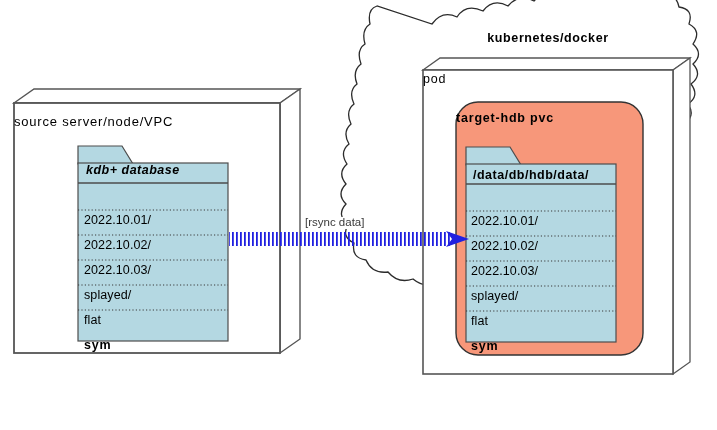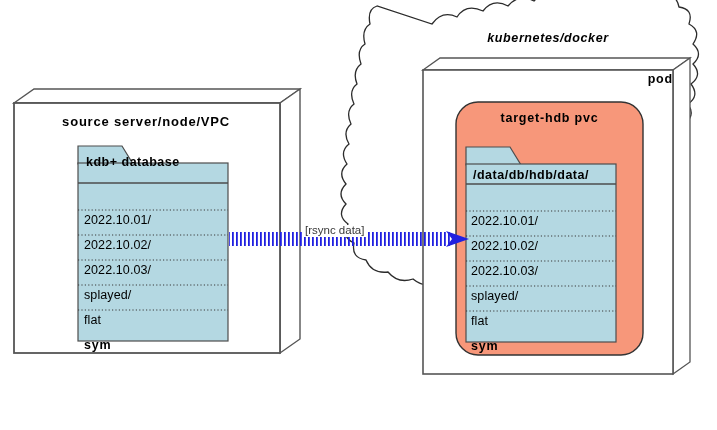--- a/index.html
+++ b/index.html
@@ -22,35 +22,35 @@
     height: 430px;
   }
   .lbl {
     position: absolute;
     white-space: nowrap;
     line-height: 1;
   }
   
   .box-title {
     font-size: 13px;
-    font-weight: bold;
+    font-weight: normal;
     letter-spacing: 0.8px;
-    text-align: right;
+    text-align: left;
   }
   .cloud-title {
     font-size: 12.5px;
     font-weight: bold;
     letter-spacing: 0.6px;
     text-align: center;
   }
   .pvc-title {
     font-size: 12.5px;
     font-weight: bold;
     letter-spacing: 0.8px;
-    text-align: center;
+    text-align: left;
   }
   
   .folder-head {
     font-size: 12.5px;
     font-weight: bold;
     letter-spacing: 0.5px;
   }
   .folder-row {
     font-size: 12.5px;
     font-weight: normal;
@@ -182,35 +182,35 @@
 
   <g>
     <rect x="229" y="232" width="222" height="14" fill="url(#rsyncTicks)"></rect>
     <path d="M446,231 L469,239 L446,247 L452,239 Z" fill="#2020e0"></path>
   </g>
 
 </svg>
 
 <div class="lbl box-title" style="left:14px; top:115px; width:216px;">source server/node/VPC</div>
 
-<div class="lbl folder-head" style="left:86px; top:156px;">kdb+ database</div>
+<div class="lbl folder-head" style="left:86px; top:164px;font-style:italic;">kdb+ database</div>
 <div class="lbl folder-row" style="left:84px; top:190px;">2022.10.01/</div>
 <div class="lbl folder-row" style="left:84px; top:215px;">2022.10.02/</div>
 <div class="lbl folder-row" style="left:84px; top:240px;">2022.10.03/</div>
 <div class="lbl folder-row" style="left:84px; top:265px;">splayed/</div>
 <div class="lbl folder-row" style="left:84px; top:290px;">flat</div>
 <div class="lbl folder-row bold" style="left:84px; top:315px;">sym</div>
 
-<div class="lbl cloud-title" style="left:423px; top:32px; width:250px;font-style:italic;">kubernetes/docker</div>
+<div class="lbl cloud-title" style="left:423px; top:32px; width:250px;">kubernetes/docker</div>
 
 <div class="lbl box-title" style="left:423px; top:73px; width:250px; font-size:12.5px;">pod</div>
 
 <div class="lbl pvc-title" style="left:456px; top:112px; width:187px;">target-hdb pvc</div>
 
 <div class="lbl folder-head" style="left:473px; top:169px;text-align:right;">/data/db/hdb/data/</div>
 <div class="lbl folder-row" style="left:471px; top:191px;">2022.10.01/</div>
 <div class="lbl folder-row" style="left:471px; top:216px;">2022.10.02/</div>
 <div class="lbl folder-row" style="left:471px; top:241px;">2022.10.03/</div>
 <div class="lbl folder-row" style="left:471px; top:266px;">splayed/</div>
 <div class="lbl folder-row" style="left:471px; top:291px;">flat</div>
 <div class="lbl folder-row bold" style="left:471px; top:316px;">sym</div>
 
-<div class="lbl edge-label" style="left:303px; top:225px;">[rsync data]</div>
+<div class="lbl edge-label" style="left:303px; top:217px;">[rsync data]</div>
 
 </body></html>

